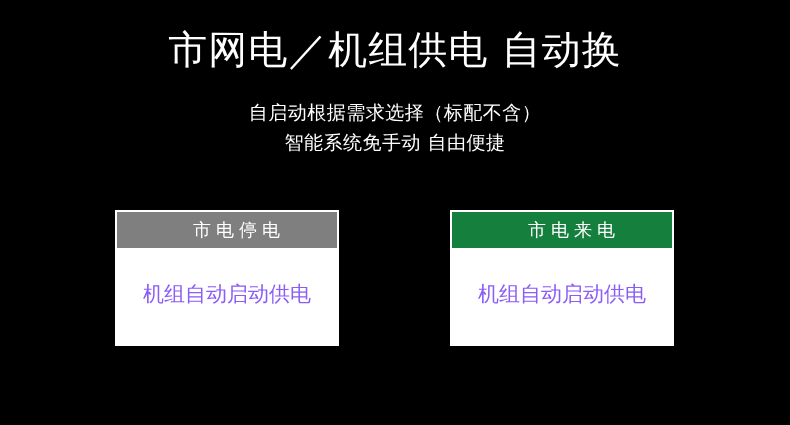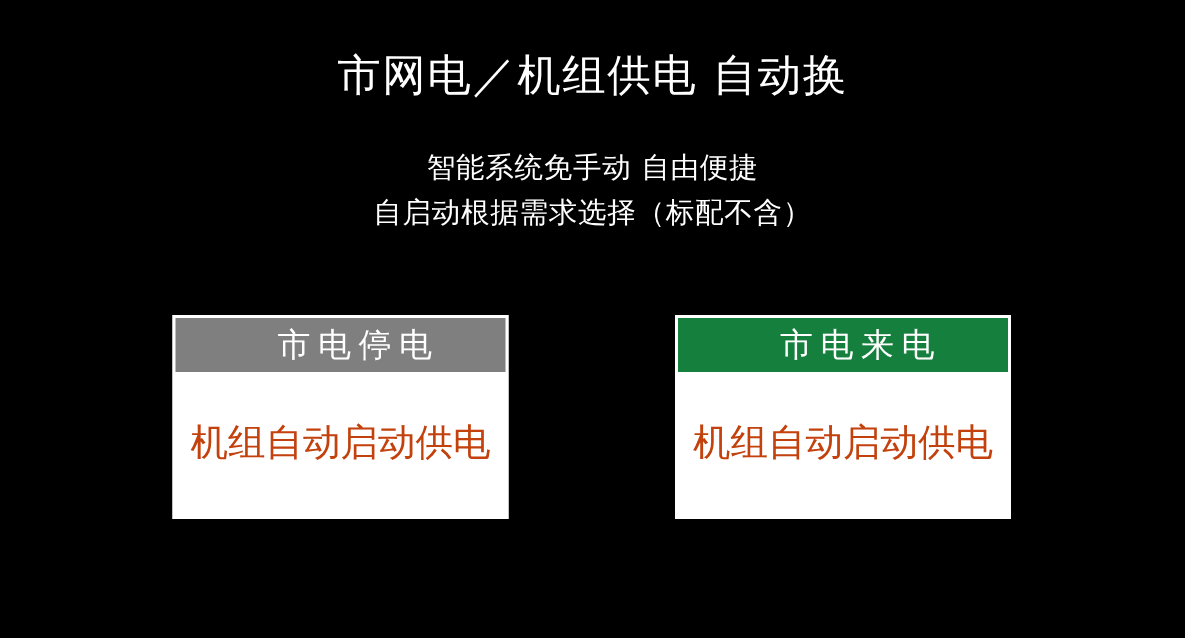--- a/index.html
+++ b/index.html
@@ -19,21 +19,21 @@
     height: 425px;
     background: #000000;
   }
   .title {
     position: absolute;
     left: 0;
     top: 22px;
     width: 790px;
     text-align: center;
     color: #ffffff;
-    font-size: 29px;
+    font-size: 39px;
     line-height: 56px;
     font-weight: 400;
     letter-spacing: 1px;
     white-space: nowrap;
   }
   .subtitle-block {
     position: absolute;
     left: 0;
     top: 97px;
     width: 790px;
@@ -67,54 +67,54 @@
   }
   .card.left  { left: 115px; }
   .card.right { left: 450px; }
   .card-header {
     height: 36px;
     flex: 0 0 36px;
     display: flex;
     align-items: center;
     justify-content: center;
     color: #ffffff;
-    font-size: 22px;
+    font-size: 18px;
     font-weight: 400;
     letter-spacing: 5px;
     text-indent: 5px;
     white-space: nowrap;
     padding-left: 19px;
   }
   .card-header.gray   { background: #7f7f7f; }
   .card-header.orange { background: #15803d; }
   .card-body {
     flex: 1 1 auto;
     background: #ffffff;
     display: flex;
     align-items: center;
     justify-content: center;
-    color: #c2410c;
-    font-size: 25px;
+    color: #8b5cf6;
+    font-size: 21px;
     font-weight: 400;
     letter-spacing: 0px;
     white-space: nowrap;
     padding-bottom: 4px;
     box-sizing: border-box;
   }
 </style>
 </head>
 <body>
 
 <div class="poster">
 
   <div class="title">市网电／机组供电 自动换</div>
 
   <div class="subtitle-block">
+    <div class="subtitle">自启动根据需求选择（标配不含）</div>
     <div class="subtitle">智能系统免手动  自由便捷</div>
-    <div class="subtitle">自启动根据需求选择（标配不含）</div>
   </div>
 
   <div class="cards">
 
     <div class="card left">
       <div class="card-header gray">市电停电</div>
       <div class="card-body">机组自动启动供电</div>
     </div>
 
     <div class="card right">

